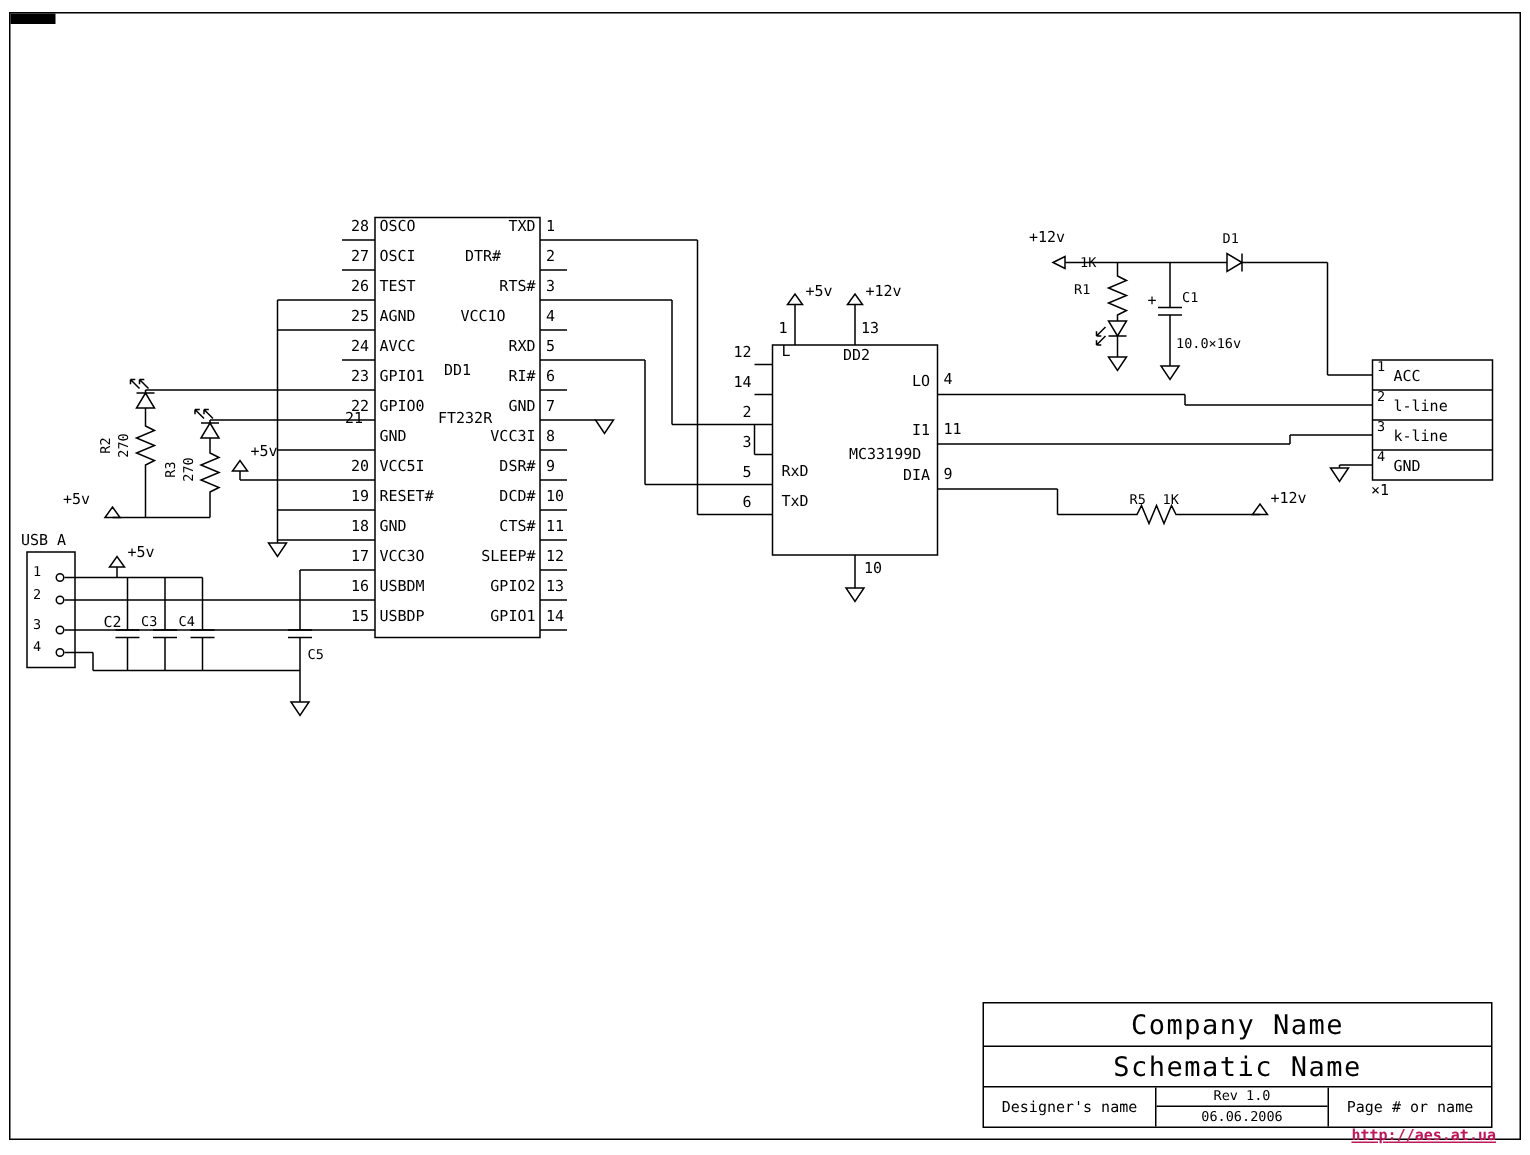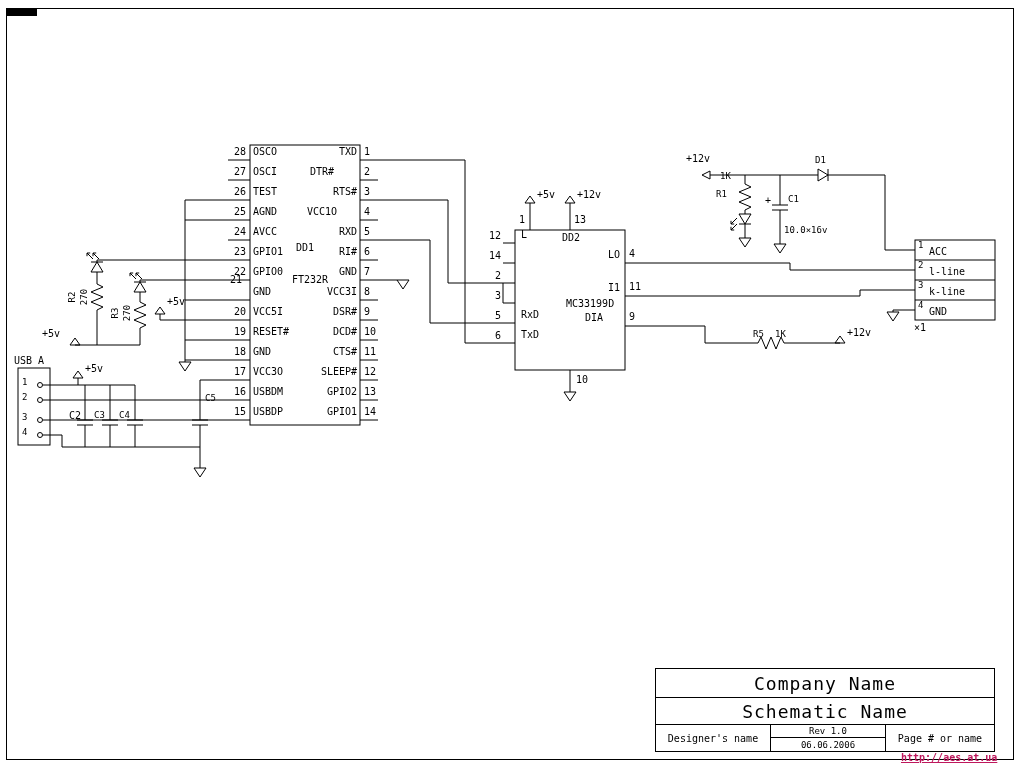--- a/index.html
+++ b/index.html
@@ -192,39 +192,39 @@
     <div class="lbl" style="left: 574px; top: 215px;">13</div>
     <div class="lbl" style="left: 576px; top: 375px;">10</div>
     <div class="lbl" style="left: 629px; top: 249px;">4</div>
     <div class="lbl" style="left: 629px; top: 282px;">11</div>
     <div class="lbl" style="left: 629px; top: 312px;">9</div>
     <div class="lbl" style="left: 521px; top: 230px;">L</div>
     <div class="lbl" style="left: 521px; top: 310px;">RxD</div>
     <div class="lbl" style="left: 521px; top: 330px;">TxD</div>
     <div class="lbl" style="left: 585px; top: 250px; width: 35px; text-align: right;">LO</div>
     <div class="lbl" style="left: 585px; top: 283px; width: 35px; text-align: right;">I1</div>
-    <div class="lbl" style="left: 585px; top: 313px; width: 35px; ">DIA</div>
+    <div class="lbl" style="left: 585px; top: 313px; width: 35px; text-align: right;">DIA</div>
     <div class="lbl" style="left: 550px; top: 233px; margin-left: 12px;">DD2</div>
     <div class="lbl" style="left: 538px; top: 299px; padding-left: 28px;">MC33199D</div>
     <div class="lbl" style="left: 42px; top: 329px;">+5v</div>
     <div class="lbl" style="left: 167px; top: 297px;">+5v</div>
     <div class="lbl" style="left: 85px; top: 364px;">+5v</div>
     <div class="lbl" style="left: 537px; top: 190px;">+5v</div>
     <div class="lbl" style="left: 577px; top: 190px;">+12v</div>
     <div class="lbl" style="left: 686px; top: 154px;">+12v</div>
     <div class="lbl" style="left: 847px; top: 328px;">+12v</div>
     <div class="lbl" style="left: 14px; top: 356px;">USB A</div>
     <div class="lbl" style="left: 22px; top: 378px; font-size: 9px;">1</div>
     <div class="lbl" style="left: 22px; top: 393px; font-size: 9px;">2</div>
     <div class="lbl" style="left: 22px; top: 413px; font-size: 9px;">3</div>
     <div class="lbl" style="left: 22px; top: 428px; font-size: 9px;">4</div>
     <div class="lbl" style="left: 69px; top: 411px; font-size: 10px;">C2</div>
     <div class="lbl" style="left: 94px; top: 411px; font-size: 9px;">C3</div>
     <div class="lbl" style="left: 119px; top: 411px; font-size: 9px;">C4</div>
-    <div class="lbl" style="left: 205px; top: 394px; font-size: 9px;">C5</div>
+    <div class="lbl" style="left: 205px; top: 433px; font-size: 9px;">C5</div>
     <div class="lbl rot" style="left: 72px; top: 297px; font-size: 9px;">R2</div>
     <div class="lbl rot" style="left: 84px; top: 297px; font-size: 9px;">270</div>
     <div class="lbl rot" style="left: 115px; top: 313px; font-size: 9px;">R3</div>
     <div class="lbl rot" style="left: 127px; top: 313px; font-size: 9px;">270</div>
     <div class="lbl" style="left: 720px; top: 172px; font-size: 9px;">1K</div>
     <div class="lbl" style="left: 716px; top: 190px; font-size: 9px;">R1</div>
     <div class="lbl" style="left: 765px; top: 196px;">+</div>
     <div class="lbl" style="left: 788px; top: 195px; font-size: 9px;">C1</div>
     <div class="lbl" style="left: 784px; top: 226px; font-size: 9px;">10.0×16v</div>
     <div class="lbl" style="left: 815px; top: 156px; font-size: 9px;">D1</div>

